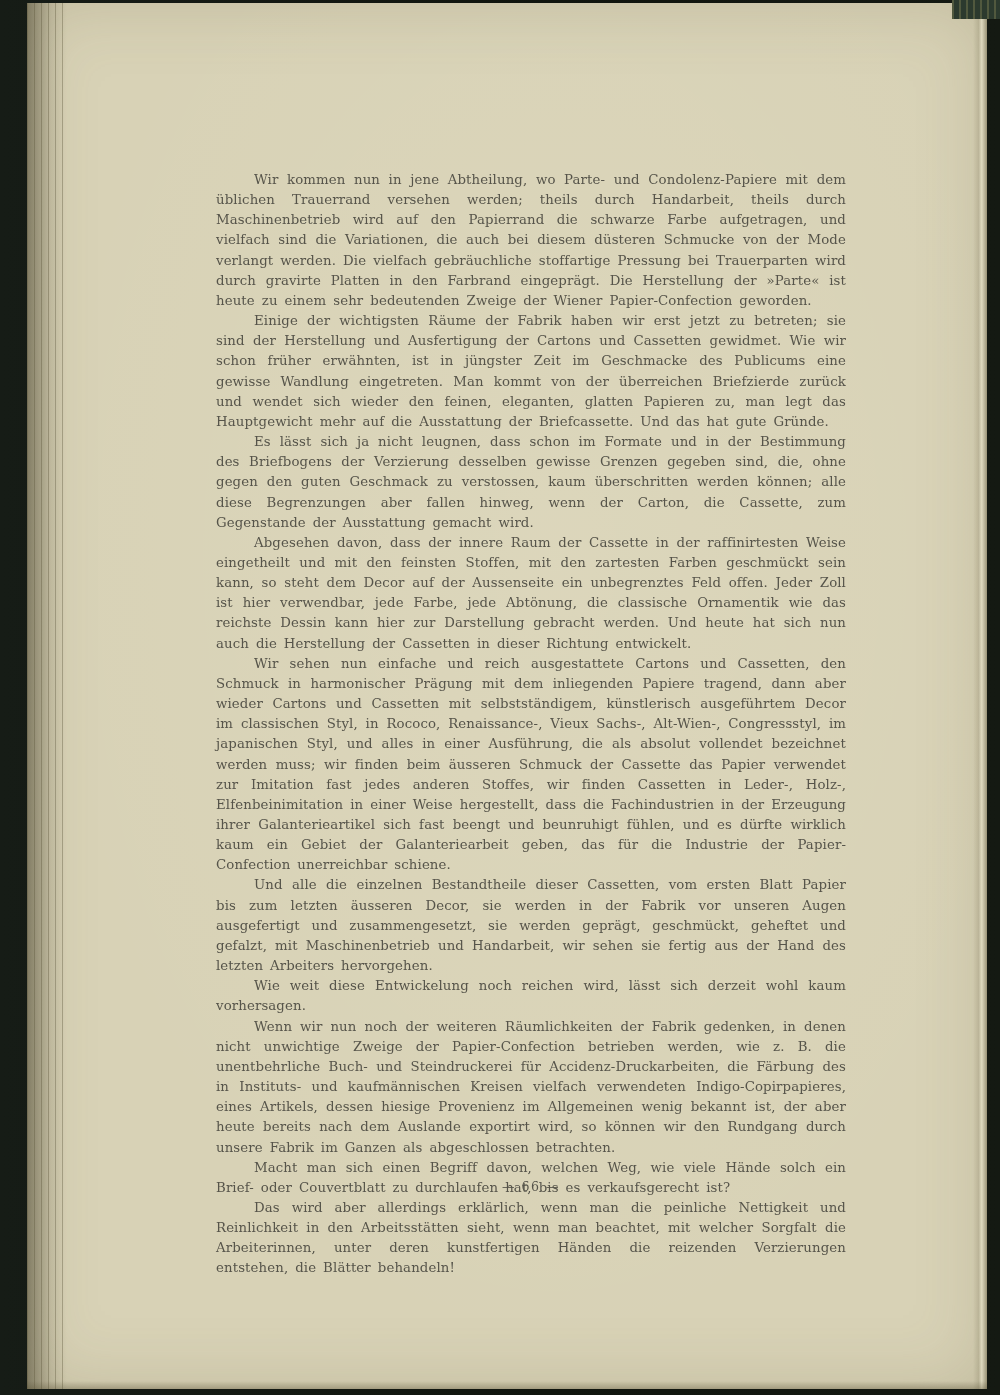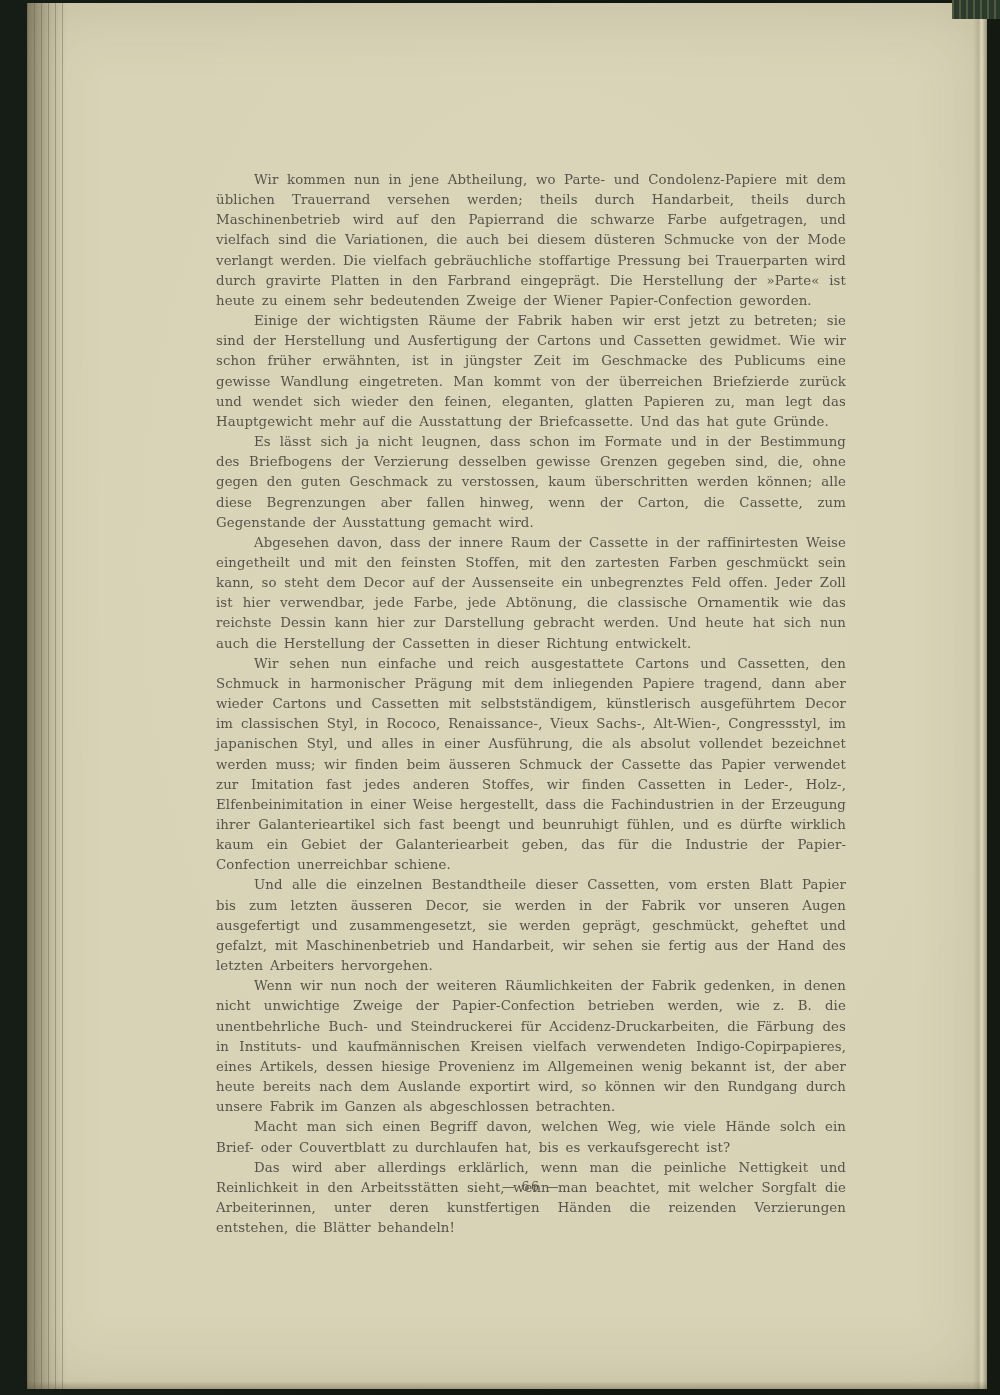--- a/index.html
+++ b/index.html
@@ -91,20 +91,21 @@
     <div class="gutter"></div>
     <div class="right-edge"></div>
     <div class="bottom-edge"></div>
     <div class="text-block" id="paragraphs">
         <p class="para">Wir kommen nun in jene Abtheilung, wo Parte- und Condolenz-Papiere mit dem üblichen Trauerrand versehen werden; theils durch Handarbeit, theils durch Maschinenbetrieb wird auf den Papierrand die schwarze Farbe aufgetragen, und vielfach sind die Variationen, die auch bei diesem düsteren Schmucke von der Mode verlangt werden. Die vielfach gebräuchliche stoffartige Pressung bei Trauerparten wird durch gravirte Platten in den Farbrand eingeprägt. Die Herstellung der »Parte« ist heute zu einem sehr bedeutenden Zweige der Wiener Papier-Confection geworden.</p>
         <p class="para">Einige der wichtigsten Räume der Fabrik haben wir erst jetzt zu betreten; sie sind der Herstellung und Ausfertigung der Cartons und Cassetten gewidmet. Wie wir schon früher erwähnten, ist in jüngster Zeit im Geschmacke des Publicums eine gewisse Wandlung eingetreten. Man kommt von der überreichen Briefzierde zurück und wendet sich wieder den feinen, eleganten, glatten Papieren zu, man legt das Hauptgewicht mehr auf die Ausstattung der Briefcassette. Und das hat gute Gründe.</p>
         <p class="para">Es lässt sich ja nicht leugnen, dass schon im Formate und in der Bestimmung des Briefbogens der Verzierung desselben gewisse Grenzen gegeben sind, die, ohne gegen den guten Geschmack zu verstossen, kaum überschritten werden können; alle diese Begrenzungen aber fallen hinweg, wenn der Carton, die Cassette, zum Gegenstande der Ausstattung gemacht wird.</p>
         <p class="para">Abgesehen davon, dass der innere Raum der Cassette in der raffinirtesten Weise eingetheilt und mit den feinsten Stoffen, mit den zartesten Farben geschmückt sein kann, so steht dem Decor auf der Aussenseite ein unbegrenztes Feld offen. Jeder Zoll ist hier verwendbar, jede Farbe, jede Abtönung, die classische Ornamentik wie das reichste Dessin kann hier zur Darstellung gebracht werden. Und heute hat sich nun auch die Herstellung der Cassetten in dieser Richtung entwickelt.</p>
         <p class="para">Wir sehen nun einfache und reich ausgestattete Cartons und Cassetten, den Schmuck in harmonischer Prägung mit dem inliegenden Papiere tragend, dann aber wieder Cartons und Cassetten mit selbstständigem, künstlerisch ausgeführtem Decor im classischen Styl, in Rococo, Renaissance-, Vieux Sachs-, Alt-Wien-, Congressstyl, im japanischen Styl, und alles in einer Ausführung, die als absolut vollendet bezeichnet werden muss; wir finden beim äusseren Schmuck der Cassette das Papier verwendet zur Imitation fast jedes anderen Stoffes, wir finden Cassetten in Leder-, Holz-, Elfenbeinimitation in einer Weise hergestellt, dass die Fachindustrien in der Erzeugung ihrer Galanterieartikel sich fast beengt und beunruhigt fühlen, und es dürfte wirklich kaum ein Gebiet der Galanteriearbeit geben, das für die Industrie der Papier-Confection unerreichbar schiene.</p>
         <p class="para">Und alle die einzelnen Bestandtheile dieser Cassetten, vom ersten Blatt Papier bis zum letzten äusseren Decor, sie werden in der Fabrik vor unseren Augen ausgefertigt und zusammengesetzt, sie werden geprägt, geschmückt, geheftet und gefalzt, mit Maschinenbetrieb und Handarbeit, wir sehen sie fertig aus der Hand des letzten Arbeiters hervorgehen.</p>
+        <p class="para">Wie weit diese Entwickelung noch reichen wird, lässt sich derzeit wohl kaum vorhersagen.</p>
         <p class="para">Wenn wir nun noch der weiteren Räumlichkeiten der Fabrik gedenken, in denen nicht unwichtige Zweige der Papier-Confection betrieben werden, wie z. B. die unentbehrliche Buch- und Steindruckerei für Accidenz-Druckarbeiten, die Färbung des in Instituts- und kaufmännischen Kreisen vielfach verwendeten Indigo-Copirpapieres, eines Artikels, dessen hiesige Provenienz im Allgemeinen wenig bekannt ist, der aber heute bereits nach dem Auslande exportirt wird, so können wir den Rundgang durch unsere Fabrik im Ganzen als abgeschlossen betrachten.</p>
         <p class="para">Macht man sich einen Begriff davon, welchen Weg, wie viele Hände solch ein Brief- oder Couvertblatt zu durchlaufen hat, bis es verkaufsgerecht ist?</p>
         <p class="para">Das wird aber allerdings erklärlich, wenn man die peinliche Nettigkeit und Reinlichkeit in den Arbeitsstätten sieht, wenn man beachtet, mit welcher Sorgfalt die Arbeiterinnen, unter deren kunstfertigen Händen die reizenden Verzierungen entstehen, die Blätter behandeln!</p>
       </div>
     <div class="page-number">
       <span>—  66  —</span>
     </div>
   </div>
   <div class="corner-tab"></div>
 </div>

